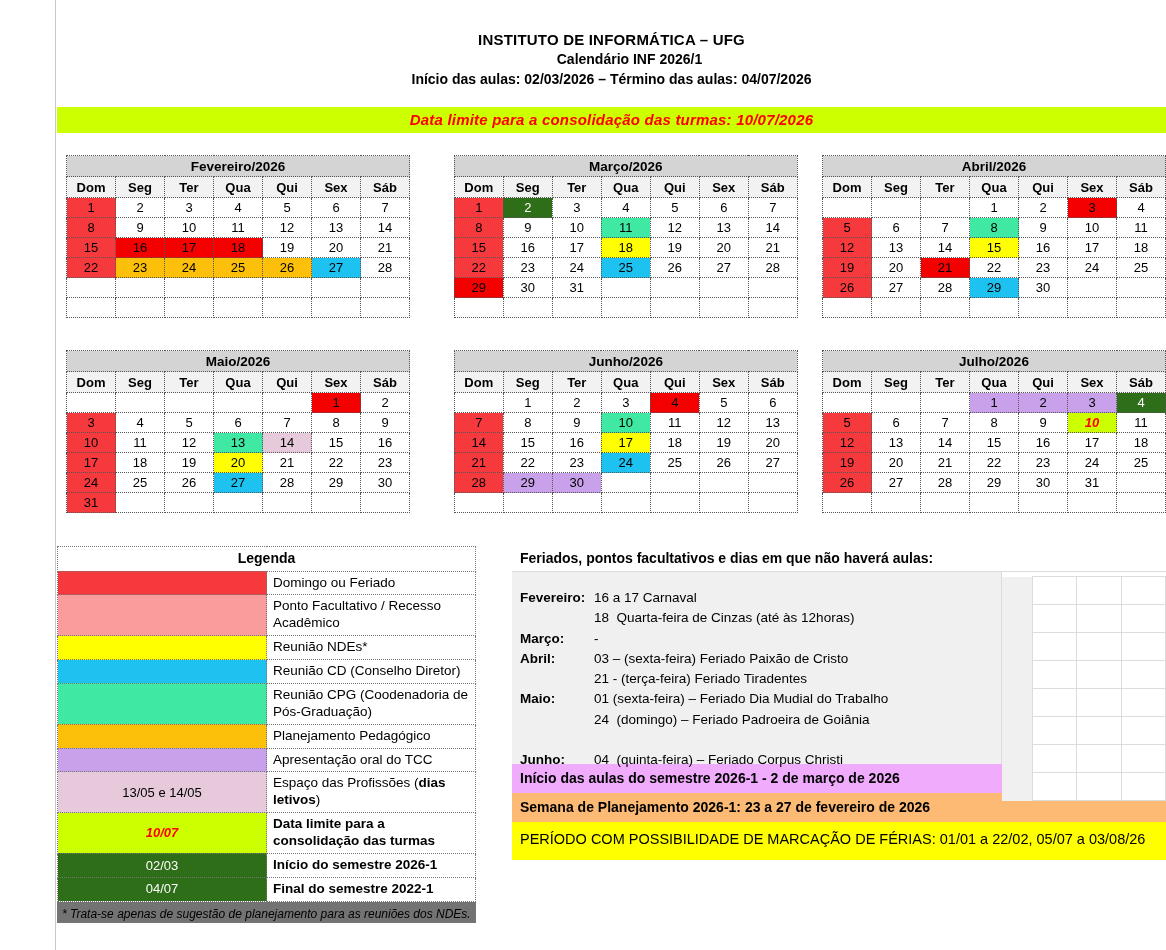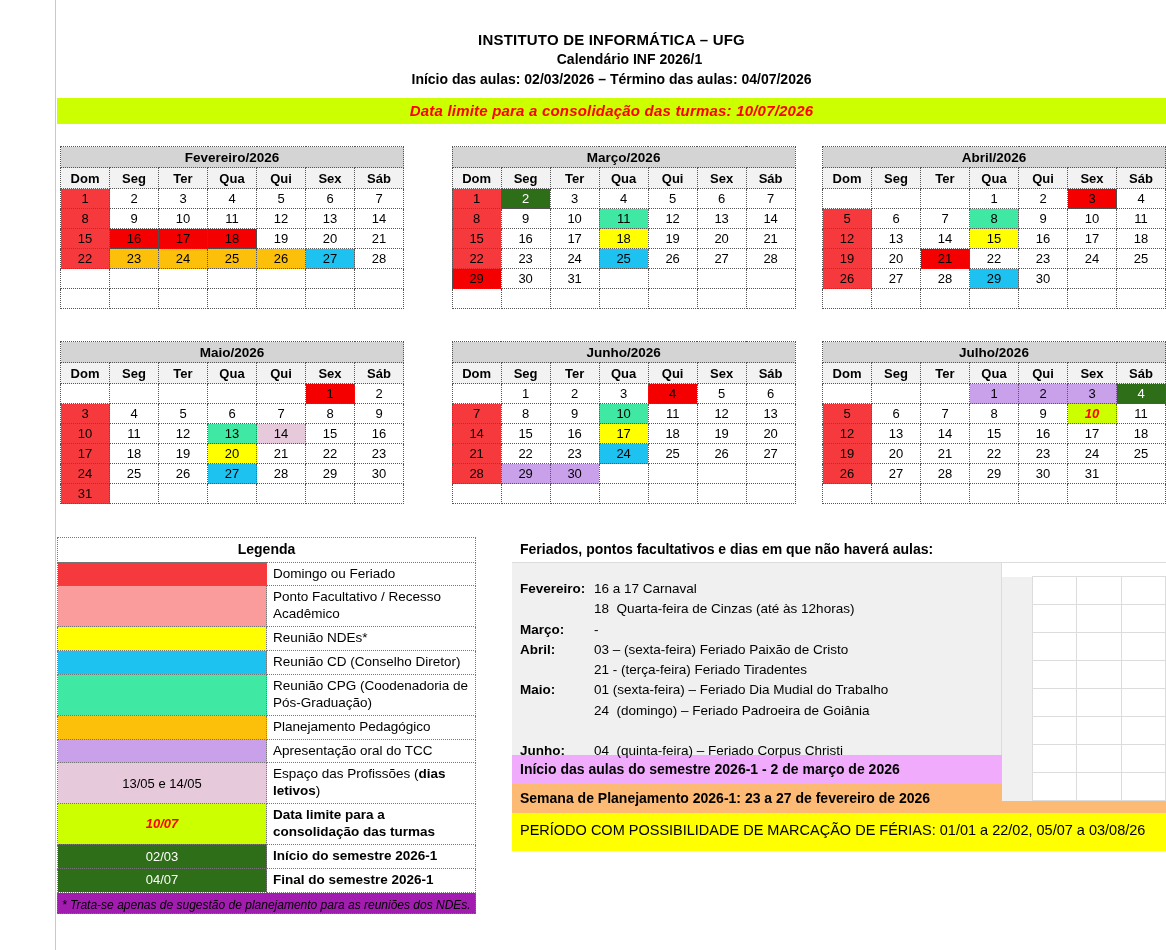--- a/index.html
+++ b/index.html
@@ -42,36 +42,36 @@
     text-align: center;
     font-weight: bold;
     line-height: 1.42;
     padding-top: 29px;
     font-size: 14.5px;
   }
   .hdr .l1 { font-size: 15px; letter-spacing: .2px;}
   .hdr .l2 { font-size: 14px; padding-left: 36px; }
   .hdr .l3 { font-size: 14px; }
   .banner {
-    margin-top: 8px;
+    margin-top: 17px;
     background: #ccff00;
     color: #ff0000;
     font-style: italic;
     font-weight: bold;
     font-size: 15px;
     text-align: center;
     padding: 4px 0 5px 0;
     letter-spacing: .2px;
   }
 
   
   .months-row {
     display: flex;
     gap: 0;
-    padding-left: 3px;
+    padding-left: 9px;
   }
   .month-wrap { width: 345px; }
   .month-gapA { width: 56px; }
   .month-gapB { width: 31px; }
 
   table.cal {
     border-collapse: collapse;
     width: 344px;
     table-layout: fixed;
   }
@@ -147,21 +147,21 @@
   td.lg-bold { font-weight: bold; }
   .note {
     font-style: italic;
     font-size: 12px;
     padding: 4px 4px 0 4px;
     line-height: 1.35;
     border-left: 1px dotted #777;
     border-right: 1px dotted #777;
     border-bottom: 1px dotted #777;
     width: 409px;
-    background:#a21caf;
+    background:#737373;
   }
 
   
   .hol-title {
     font-weight: bold;
     font-size: 14px;
     padding: 4px 0 5px 8px;
     background: #ffffff;
     border-bottom: 1px solid #dcdcdc;
   }
@@ -723,21 +723,21 @@
               <tr>
                 <td class="swatch" style="background: rgb(204, 255, 0); color: rgb(255, 0, 0); font-weight: bold; font-style: italic;">10/07</td>
                 <td class="lg-bold">Data limite para a consolidação das turmas</td>
               </tr>
               <tr>
                 <td class="swatch" style="background: rgb(46, 110, 24); color: rgb(255, 255, 255);">02/03</td>
                 <td class="lg-bold">Início do semestre 2026-1</td>
               </tr>
               <tr>
                 <td class="swatch" style="background: rgb(46, 110, 24); color: rgb(255, 255, 255); margin-top: 48px;">04/07</td>
-                <td class="lg-bold">Final do semestre 2026-1</td>
+                <td class="lg-bold">Final do semestre 2022-1</td>
               </tr>
             </tbody>
         </table>
         <div class="note">* Trata-se apenas de sugestão de planejamento para as reuniões dos NDEs.</div>
       </div>
 
       <div class="mid-gap"></div>
 
       <div class="right-col">
         <div class="hol-title">Feriados, pontos facultativos e dias em que não haverá aulas:</div>

